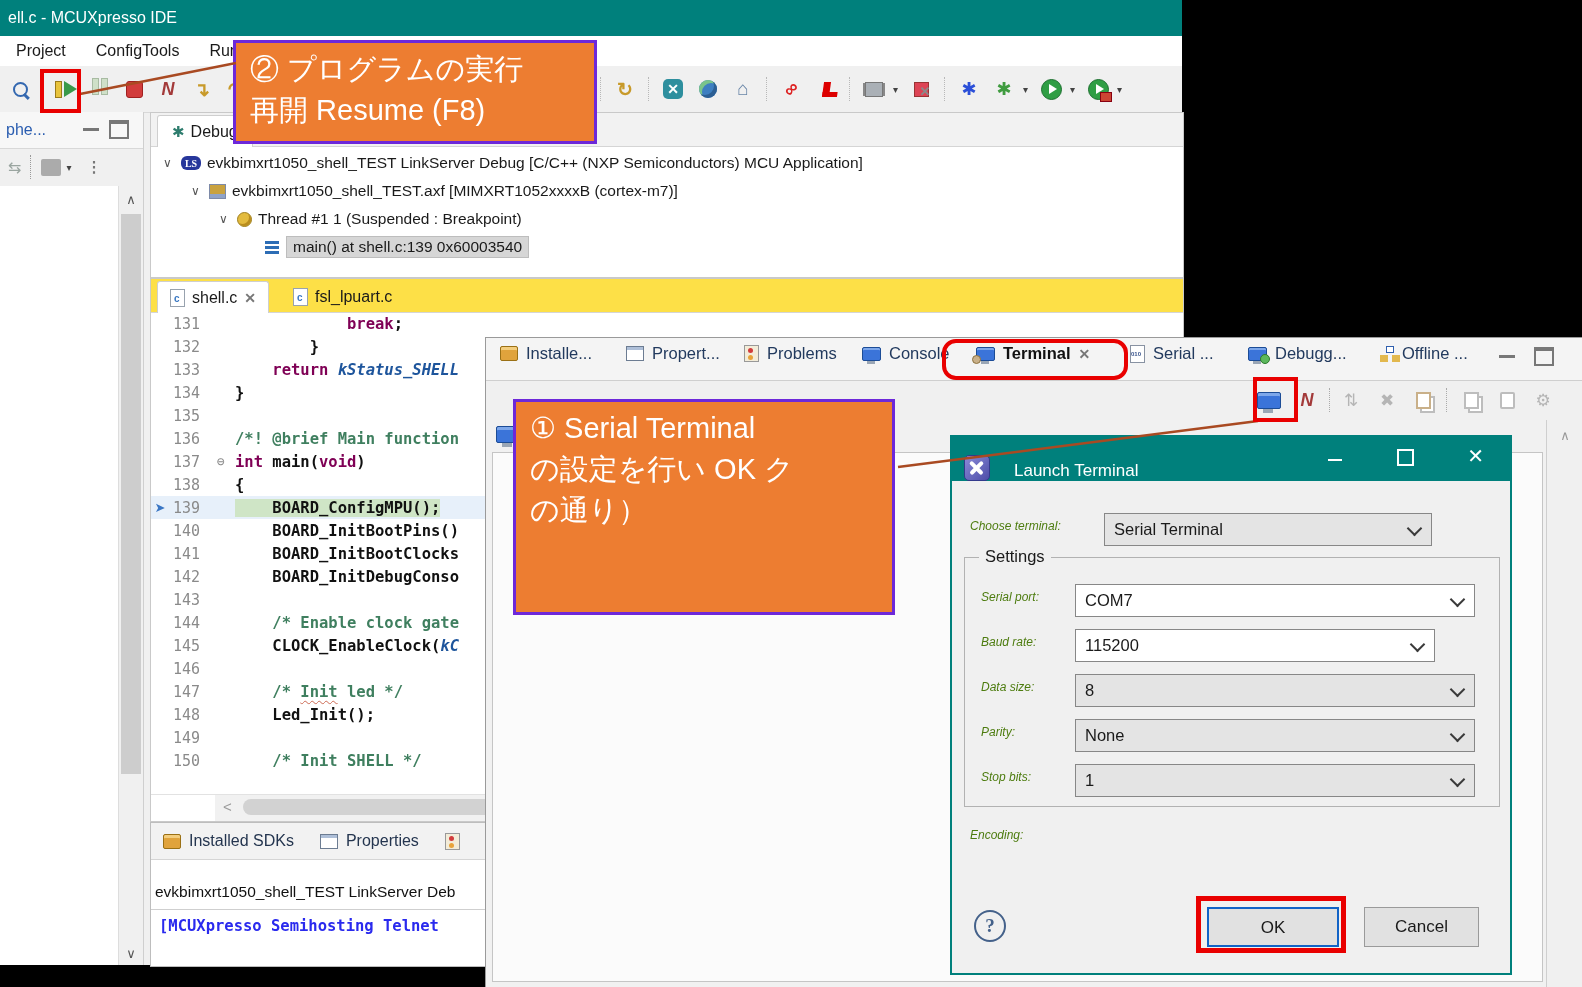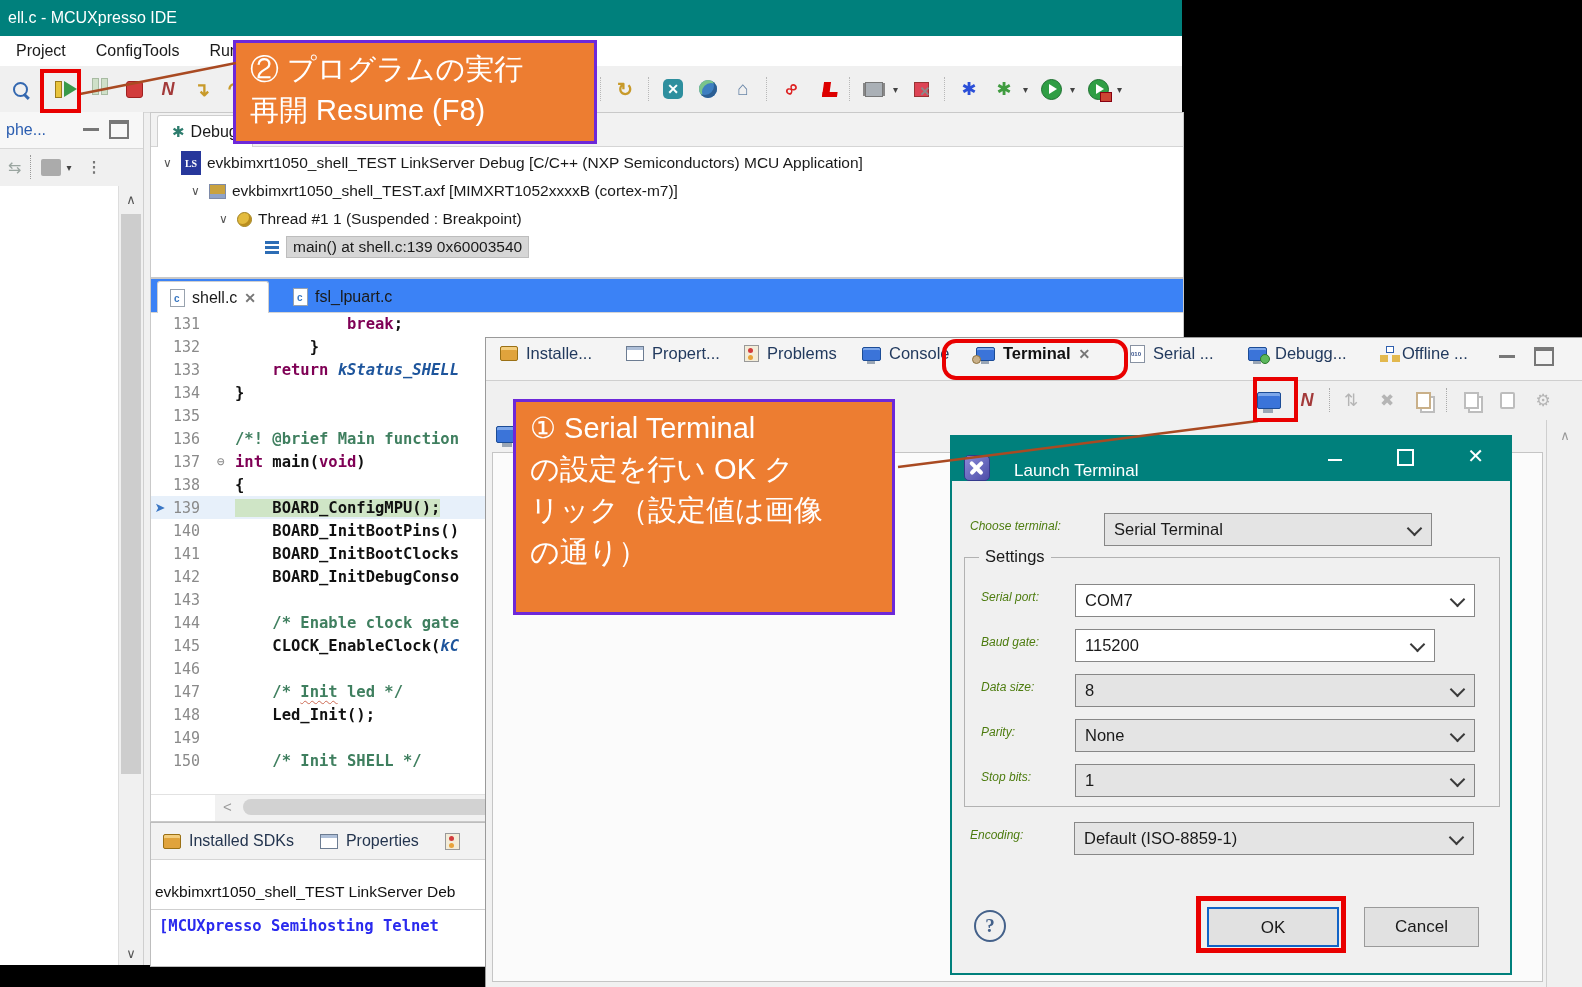--- a/index.html
+++ b/index.html
@@ -59,32 +59,32 @@
   .arrow{position:absolute;left:0;right:0;text-align:center;color:#555;font-size:13px;}
   .sq-drop{width:20px;height:17px;background:#ababab;border-radius:2px;}
   
   .debugview{position:absolute;left:150px;top:112px;width:1032px;height:164px;background:#fff;border:1px solid #c9c9c9;}
   .dv-tabs{position:absolute;left:0;top:0;right:0;height:33px;background:#f2f2f2;border-bottom:1px solid #d5d5d5;}
   .dv-tab{position:absolute;left:6px;top:2px;height:31px;background:#fff;border:1px solid #cfcfcf;border-bottom:none;
           border-radius:3px 3px 0 0;display:flex;align-items:center;gap:6px;padding:0 14px;font-size:16px;}
   .tree{position:absolute;left:0;top:36px;right:0;bottom:0;font-size:15.5px;}
   .trow{height:28px;display:flex;align-items:center;white-space:nowrap;}
   .tw{color:#555;font-size:12px;width:16px;display:inline-block;}
-  .ic-ls{display:inline-flex;width:20px;height:24px;background:#27379b;color:#fff;border-radius:0;
+  .ic-ls{display:inline-flex;width:20px;height:14px;background:#27379b;color:#fff;border-radius:6px;
          font:bold 10px "Liberation Serif",serif;align-items:center;justify-content:center;margin:0 6px 0 2px;text-align:center;}
   .ic-axf{display:inline-block;width:15px;height:13px;background:#c9a23f;border:1px solid #7d8aa8;
           box-shadow:inset 0 -4px 0 #8fa3c8;margin:0 6px 0 2px;}
   .ic-th{display:inline-block;width:13px;height:13px;background:#e3bb3e;border:1px solid #a08020;border-radius:50%;
          box-shadow:inset -2px -2px 0 #b98d1d;margin:0 6px 0 2px;}
   .ic-stack{display:inline-block;width:14px;height:3px;background:#2d6db5;margin:0 7px 10px 2px;
             box-shadow:0 5px 0 #2d6db5,0 10px 0 #2d6db5;}
   .sel-frame{background:#d6d6d6;border:1px solid #bdbdbd;padding:1px 6px;}
   
   .editor{position:absolute;left:150px;top:278px;width:1032px;height:542px;background:#fff;border:1px solid #c9c9c9;}
-  .ed-tabs{position:absolute;left:0;top:0;right:0;height:33px;background:#3b82f6;border-bottom:1px solid #d5d5d5;}
+  .ed-tabs{position:absolute;left:0;top:0;right:0;height:33px;background:#fde047;border-bottom:1px solid #d5d5d5;}
   .etab{position:absolute;top:2px;height:31px;display:flex;align-items:center;gap:7px;padding:0 12px;font-size:16px;}
   .etab.active{background:#fff;border:1px solid #cfcfcf;border-bottom:none;border-radius:3px 3px 0 0;}
   .ic-cfile{display:inline-block;width:13px;height:16px;background:#fff;border:1px solid #98a2ae;position:relative;}
   .ic-cfile::after{content:"c";position:absolute;left:3px;top:3px;font:bold 10px "Liberation Sans",sans-serif;color:#3a78c2;}
   .closex{color:#777;font-size:14px;font-weight:bold;}
   .code{position:absolute;left:0;top:33px;right:0;bottom:26px;overflow:hidden;
         font-family:"DejaVu Sans Mono",monospace;font-size:15.5px;}
   .crow{height:23px;display:flex;align-items:center;white-space:pre;}
   .crow.cur{background:#e7f0fa;}
   .cgut{width:18px;text-align:center;color:#3a76c4;font-size:13px;font-family:"DejaVu Sans",sans-serif;}
@@ -457,21 +457,21 @@
     </div>
 
     <div class="fieldset">
       <span class="legend">Settings</span>
 
       <span class="dlg-label" style="left:16px;top:32px">Serial port:</span>
       <div class="combo wht" style="left:110px;top:26px;width:400px">
         <span>COM7</span><span class="chev"></span>
       </div>
 
-      <span class="dlg-label" style="left:16px;top:77px">Baud gate:</span>
+      <span class="dlg-label" style="left:16px;top:77px">Baud rate:</span>
       <div class="combo wht" style="left:110px;top:71px;width:360px">
         <span>115200</span><span class="chev"></span>
       </div>
 
       <span class="dlg-label" style="left:16px;top:122px">Data size:</span>
       <div class="combo" style="left:110px;top:116px;width:400px">
         <span>8</span><span class="chev"></span>
       </div>
 
       <span class="dlg-label" style="left:16px;top:167px">Parity:</span>
@@ -479,42 +479,38 @@
         <span>None</span><span class="chev"></span>
       </div>
 
       <span class="dlg-label" style="left:16px;top:212px">Stop bits:</span>
       <div class="combo" style="left:110px;top:206px;width:400px">
         <span>1</span><span class="chev"></span>
       </div>
     </div>
 
     <span class="dlg-label" style="left:18px;top:391px">Encoding:</span>
-    <div class="combo" style="left:122px;top:385px;width:400px">
-      <span>Default (ISO-8859-1)</span><span class="chev"></span>
-    </div>
 
     <span class="help">?</span>
     <div class="btn btn-ok">OK</div>
     <div class="btn btn-cancel">Cancel</div>
   </div>
 
   <svg class="conn" width="1582" height="987">
     <line x1="80" y1="94" x2="236" y2="63" stroke="#a94a22" stroke-width="2.5"></line>
     <line x1="898" y1="467" x2="1258" y2="421" stroke="#a94a22" stroke-width="2.5"></line>
   </svg>
 
   <div class="ann ann2">
     <div>② プログラムの実行</div>
     <div>再開 Resume (F8)</div>
   </div>
   <div class="ann ann1">
     <div>① Serial Terminal</div>
     <div>の設定を行い OK ク</div>
-    <div>リック（設定値は画像</div>
     <div>の通り）</div>
   </div>
 
   <div class="redbox rb-resume"></div>
   <div class="redbox rb-termtab"></div>
   <div class="redbox rb-monitor"></div>
   <div class="redbox rb-ok"></div>
 </div>
 
 </body></html>

